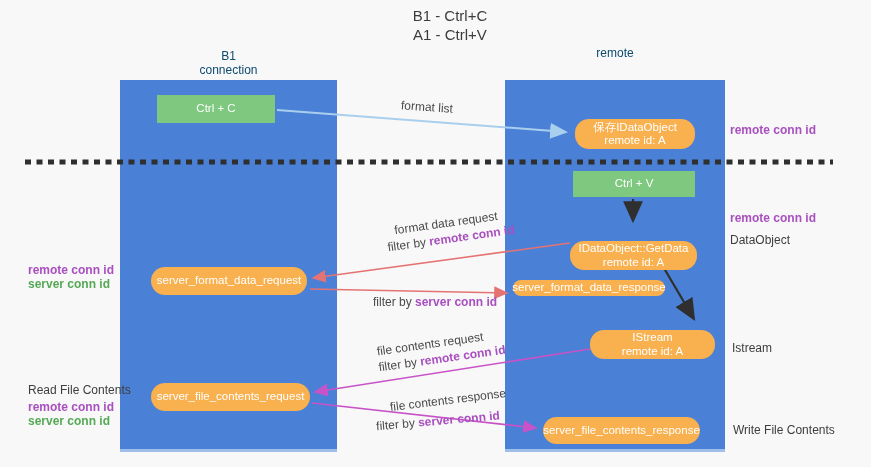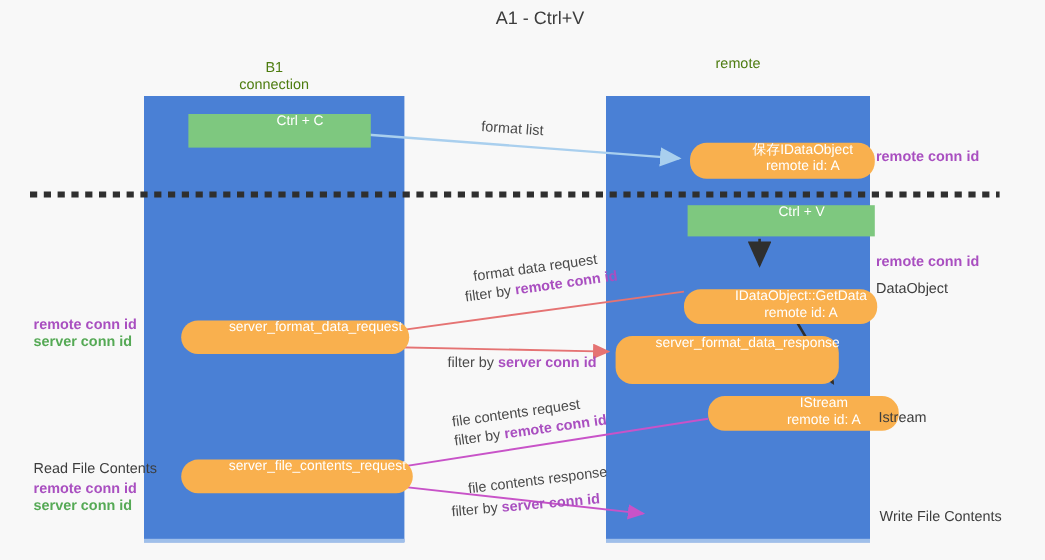--- a/index.html
+++ b/index.html
@@ -3,39 +3,39 @@
 <meta charset="utf-8">
 <style>
   html,body{margin:0;padding:0;}
   body{font-family:"Liberation Sans","DejaVu Sans",sans-serif;background:#fff;}
   #canvas{position:relative;width:871px;height:467px;background:#f8f8f8;overflow:hidden;}
 
   .abs{position:absolute;}
 
   #title{left:300px;top:6px;width:300px;font-size:15px;line-height:19px;color:#3c3c3c;text-align:center;}
 
-  .col-header{font-size:12px;line-height:14px;color:#4d7c0f;text-align:center;}
+  .col-header{font-size:12px;line-height:14px;color:#0c4a6e;text-align:center;}
   #header-left{left:120px;top:49px;width:217px;}
   #header-right{left:505px;top:46px;width:220px;}
 
   .column{background:#4a80d5;border-bottom:3px solid #9fbfea;}
   #col-left{left:120px;top:80px;width:217px;height:369px;}
   #col-right{left:505px;top:80px;width:220px;height:369px;}
 
-  .box{display:flex;flex-direction:column;align-items:center;
-       color:#fff;font-size:11.5px;line-height:13.5px;text-align:center;padding-left:34px;}
+  .box{display:flex;flex-direction:column;align-items:center;justify-content:center;
+       color:#fff;font-size:11.5px;line-height:13.5px;text-align:center;}
   .green{background:#7ec87f;}
   .orange{background:#f9b04e;border-radius:14px;}
 
   #box-ctrl-c{left:157px;top:95px;width:118px;height:28px;}
   #box-store{left:575px;top:119px;width:120px;height:30px;}
   #box-ctrl-v{left:573px;top:171px;width:122px;height:26px;}
   #box-getdata{left:570px;top:228px;width:127px;height:29px;margin-top:13px;}
   #box-format-req{left:151px;top:267px;width:156px;height:28px;}
-  #box-format-resp{left:513px;top:280px;width:152px;height:40px;}
+  #box-format-resp{left:513px;top:280px;width:152px;height:16px;}
   #box-istream{left:590px;top:330px;width:125px;height:29px;}
   #box-file-req{left:151px;top:383px;width:159px;height:28px;}
   #box-file-resp{left:543px;top:417px;width:157px;height:27px;}
 
   .side-label{font-size:12px;line-height:14px;color:#3d3d3d;white-space:nowrap;}
   .purple{color:#a94fc0;font-weight:bold;}
   .lgreen{color:#55a955;font-weight:bold;}
 
   #lbl-remote-top{left:730px;top:123px;}
   #lbl-remote-mid{left:730px;top:211px;}
@@ -58,20 +58,21 @@
   #al-fcresp-filter{left:376px;top:414px;width:120px;transform:rotate(-5deg);}
 
   svg{position:absolute;left:0;top:0;pointer-events:none;}
 </style>
 </head>
 <body>
 
 <div id="canvas">
 
   <div id="title" class="abs">
+    <div>B1 - Ctrl+C</div>
     <div>A1 - Ctrl+V</div>
   </div>
 
   <div id="header-left" class="abs col-header">
     <div>B1</div>
     <div>connection</div>
   </div>
   <div id="header-right" class="abs col-header">
     <div>remote</div>
   </div>
@@ -140,20 +141,23 @@
 
   <div id="box-istream" class="abs box orange">
     <div>IStream</div>
     <div>remote id: A</div>
   </div>
 
   <div id="box-file-req" class="abs box orange">
     <div>server_file_contents_request</div>
   </div>
 
+  <div id="box-file-resp" class="abs box orange">
+    <div>server_file_contents_response</div>
+  </div>
 
   <div id="lbl-remote-top" class="abs side-label purple">remote conn id</div>
   <div id="lbl-remote-mid" class="abs side-label purple">remote conn id</div>
   <div id="lbl-dataobject" class="abs side-label">DataObject</div>
   <div id="lbl-istream" class="abs side-label">Istream</div>
   <div id="lbl-write" class="abs side-label">Write File Contents</div>
 
   <div id="lbl-left-block1" class="abs side-label">
     <div class="purple">remote conn id</div>
     <div class="lgreen">server conn id</div>

